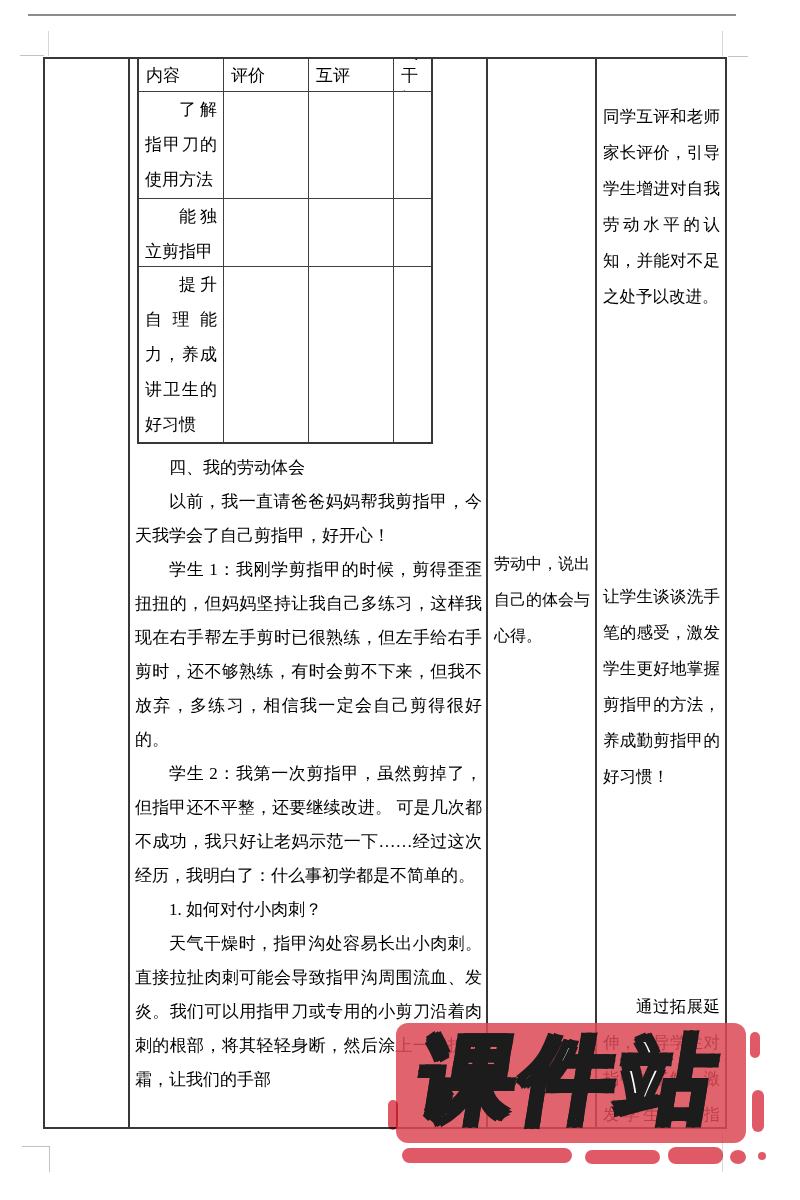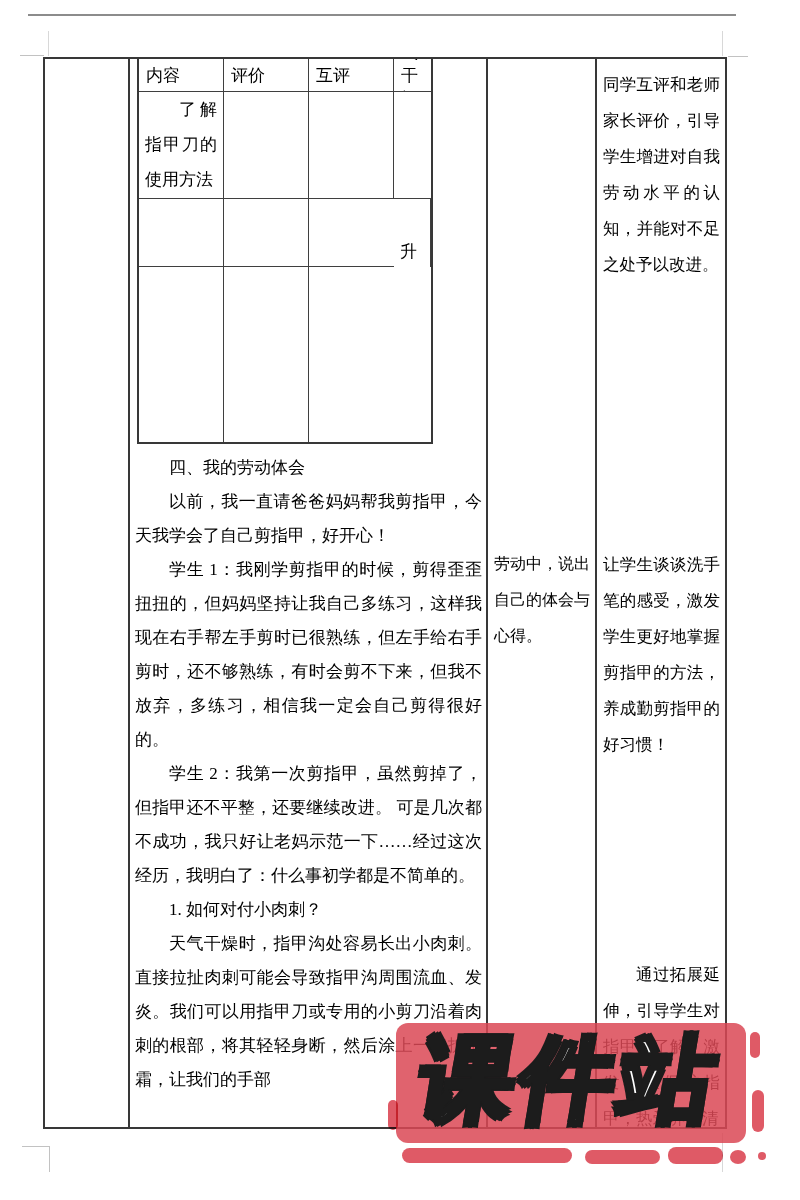--- a/index.html
+++ b/index.html
@@ -41,21 +41,21 @@
   .et-h{display:flex;align-items:center;padding-left:7px;font-size:17px;}
   .et-label{padding:0 6px;text-indent:2em;text-align:justify;line-height:35px;font-size:17px;}
 
   
   .content-body{padding:7px 4px 8px 5px;font-size:17px;line-height:34px;}
   .content-body p{margin:0;text-indent:2em;text-align:justify;}
 
   
   .side-blk{position:absolute;left:6px;right:5px;text-align:justify;}
   .colC{font-size:16px;line-height:36px;}
-  .colD{font-size:16.5px;line-height:36px;}
+  .colD{font-size:16.5px;line-height:36px;margin-top:32px;}
   .blk-top{top:8px;}
   .blk-mid-c{top:487px;}
   .blk-bot-c{top:897px;text-indent:2em;}
   .blk-mid-d{top:488px;}
   .blk-bot-d{top:898px;text-indent:2em;}
 
   
   .stamp{position:absolute;left:396px;top:1023px;width:350px;height:120px;z-index:5;pointer-events:none;}
   .stamp-bg{position:absolute;left:0;top:0;right:0;bottom:0;background:rgba(219,72,85,0.85);
     border-radius:12px;mix-blend-mode:multiply;}
@@ -100,20 +100,21 @@
       <div class="et-cell et-h">内容</div>
       <div class="et-cell et-h">评价</div>
       <div class="et-cell et-h">互评</div>
       <div class="et-cell et-h lastcol">天气干燥时</div>
 
       <div class="et-cell et-label">了解指甲刀的使用方法</div>
       <div class="et-cell"></div>
       <div class="et-cell"></div>
       <div class="et-cell lastcol"></div>
 
+      <div class="et-cell et-label">能独立剪指甲</div>
       <div class="et-cell"></div>
       <div class="et-cell"></div>
       <div class="et-cell lastcol"></div>
 
       <div class="et-cell et-label lastrow">提升自理能力，养成讲卫生的好习惯</div>
       <div class="et-cell lastrow"></div>
       <div class="et-cell lastrow"></div>
       <div class="et-cell lastcol lastrow"></div>
     </div>
 

